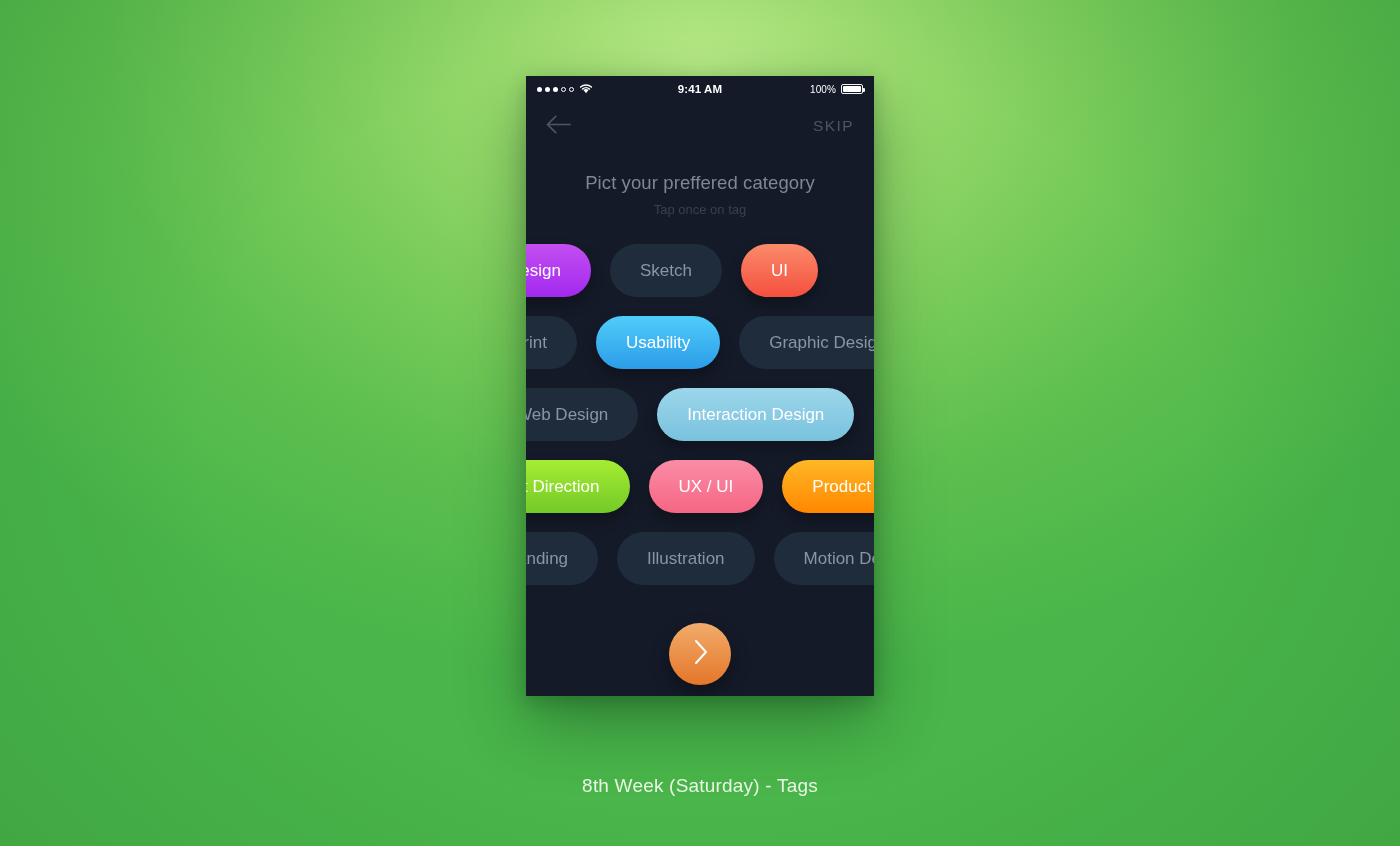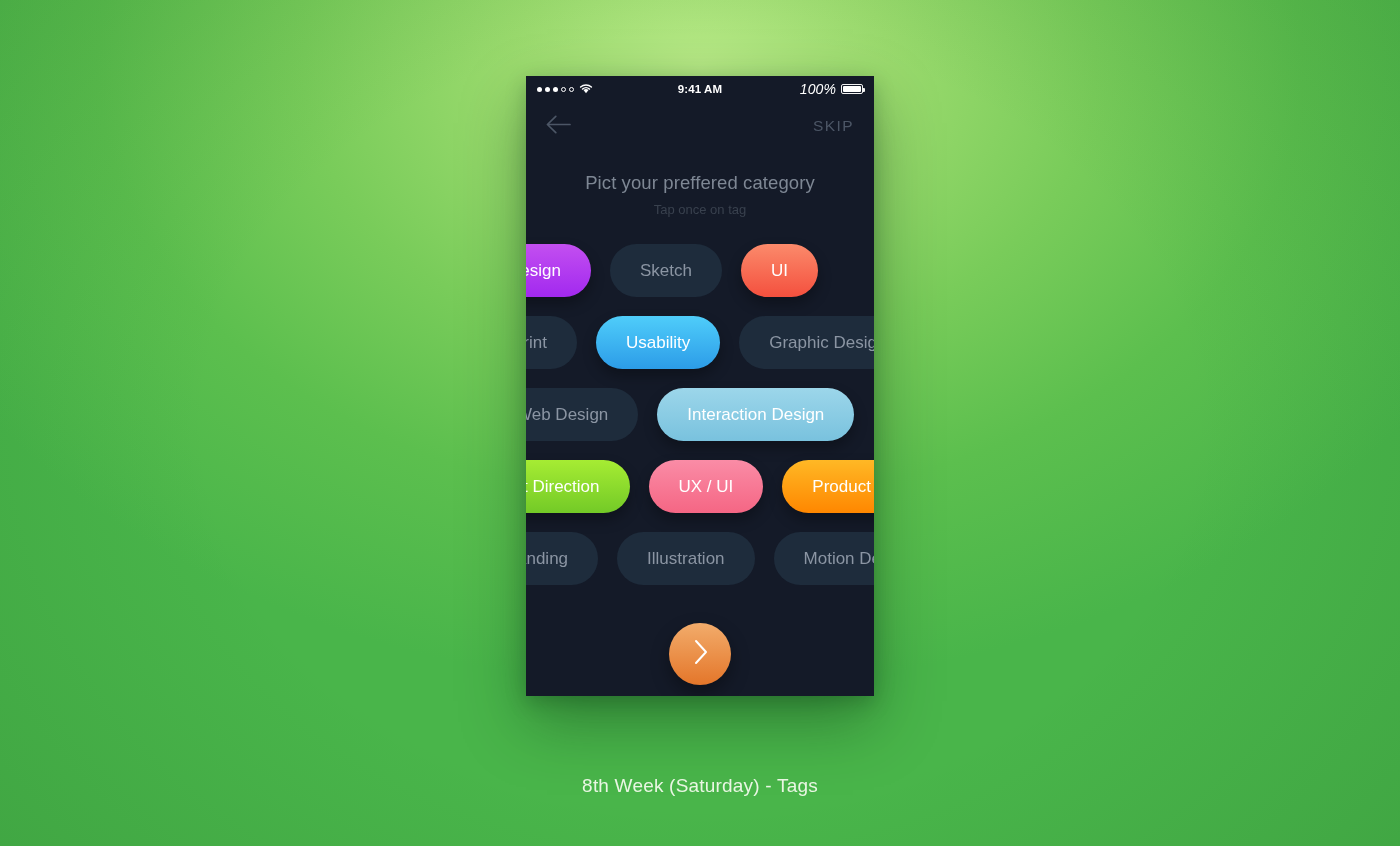--- a/index.html
+++ b/index.html
@@ -51,21 +51,21 @@
   .dot{ width:5px; height:5px; border-radius:50%; background:#fff; }
   .dot.off{ background:transparent; border:1px solid #fff; width:5px; height:5px; }
   .wifi{ display:block; }
   #sb-time{
     position:absolute; left:0; right:0; top:0;
     height:26px; line-height:26px;
     text-align:center; font-size:11.5px; font-weight:bold;
   }
   #sb-right{
     margin-left:auto; display:flex; align-items:center; gap:5px;
-    position:relative; z-index:2; font-size:14px;font-style:italic;
+    position:relative; z-index:2; font-size:10px;
   }
   .battery{
     position:relative;
     width:22px; height:10px;
     border:1px solid rgba(255,255,255,.95);
     border-radius:2px;
     padding:1px;
   }
   .battery::after{
     content:""; position:absolute; right:-3px; top:3px;

